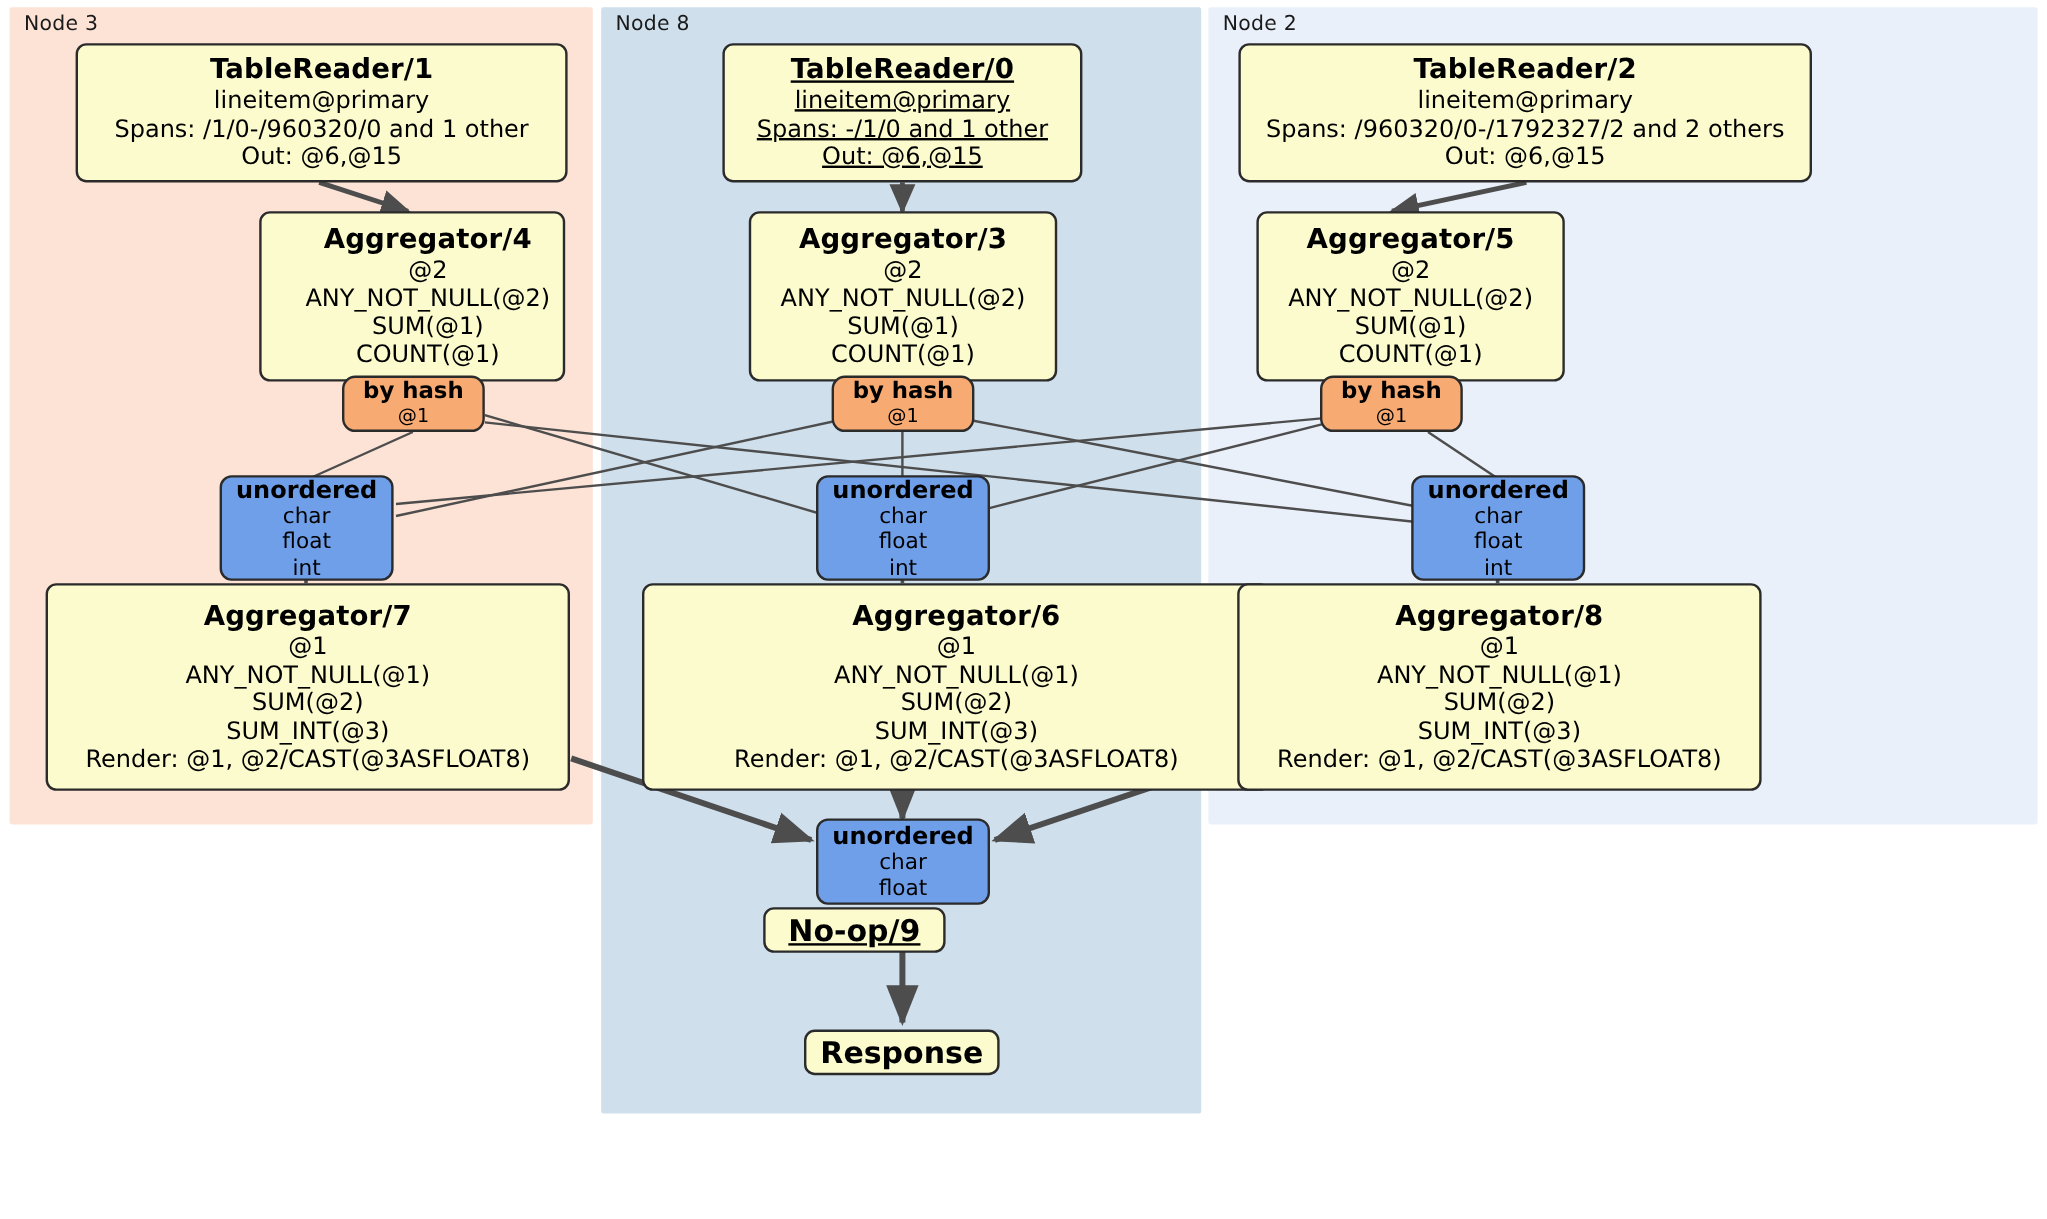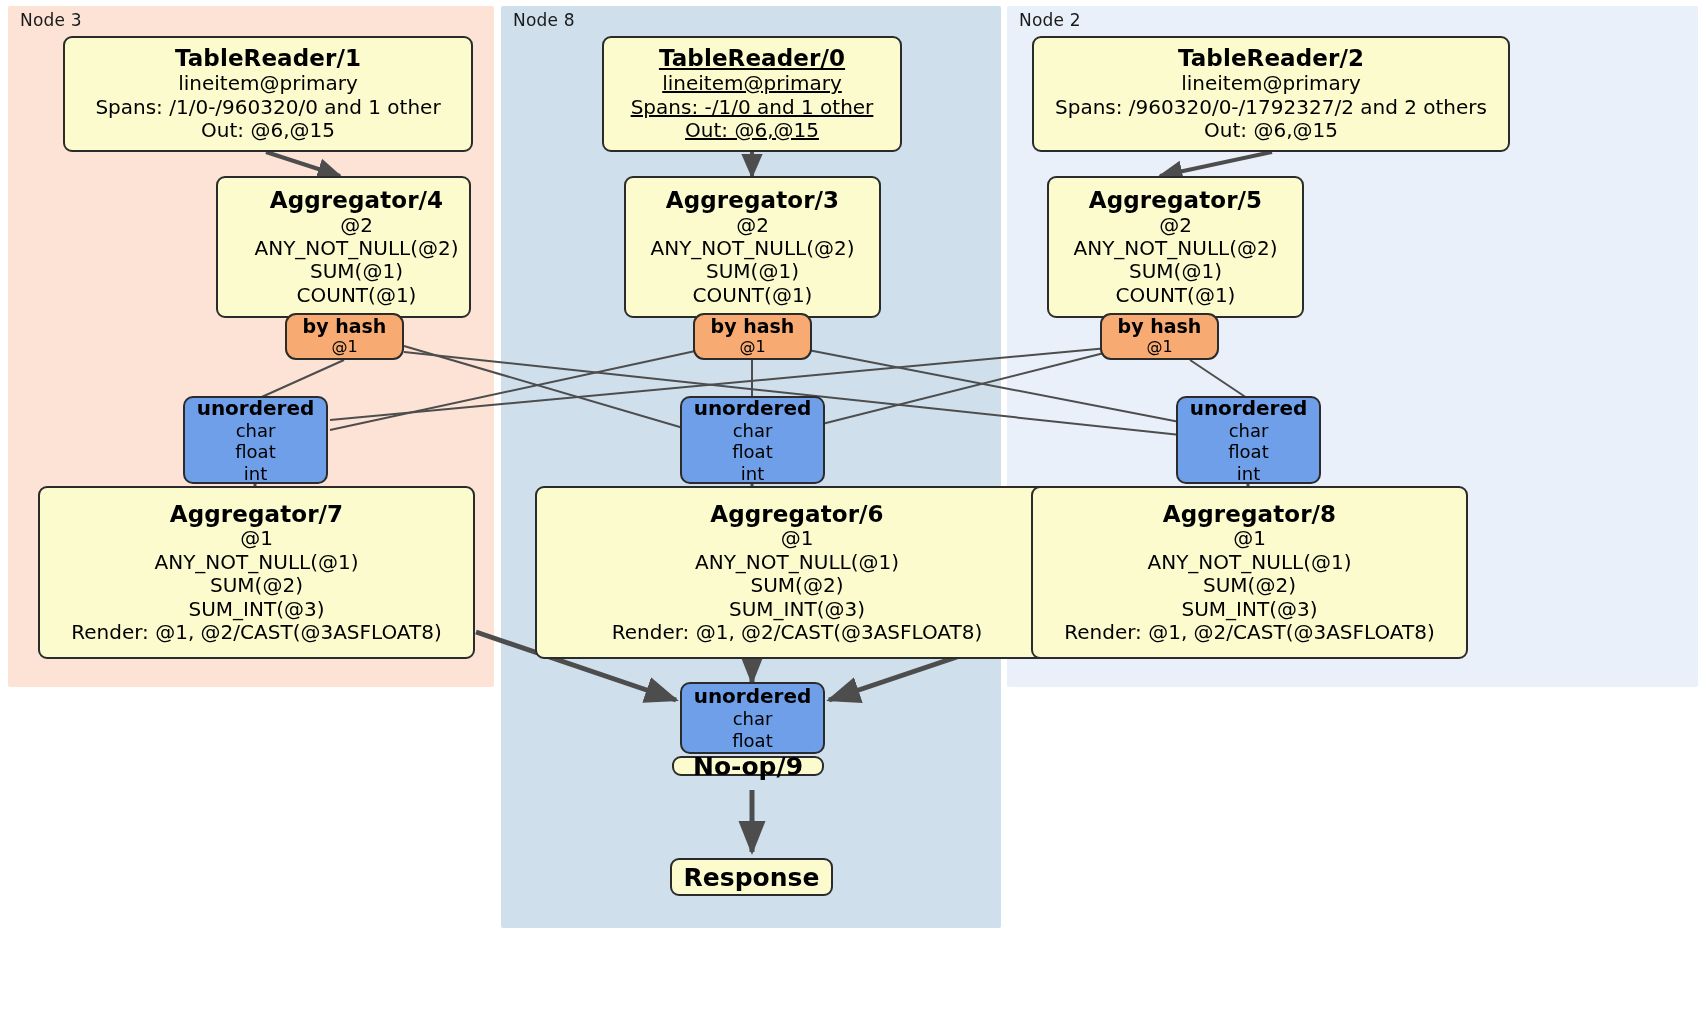--- a/index.html
+++ b/index.html
@@ -194,17 +194,17 @@
     <div class="l">SUM_INT(@3)</div>
     <div class="l">Render: @1, @2/CAST(@3ASFLOAT8)</div>
   </div>
 
   <div class="sync" style="left:680px;top:682px;width:145px;height:72px;">
     <div class="t">unordered</div>
     <div class="l">char</div>
     <div class="l">float</div>
   </div>
 
-  <div class="simple" style="left:672px;top:756px;width:152px;height:20px;">No-op/9</div>
+  <div class="simple" style="left:636px;top:756px;width:152px;height:38px;text-decoration:underline;">No-op/9</div>
 
   <div class="simple" style="left:670px;top:858px;width:163px;height:38px;">Response</div>
 
 </div>
 
 </body></html>

